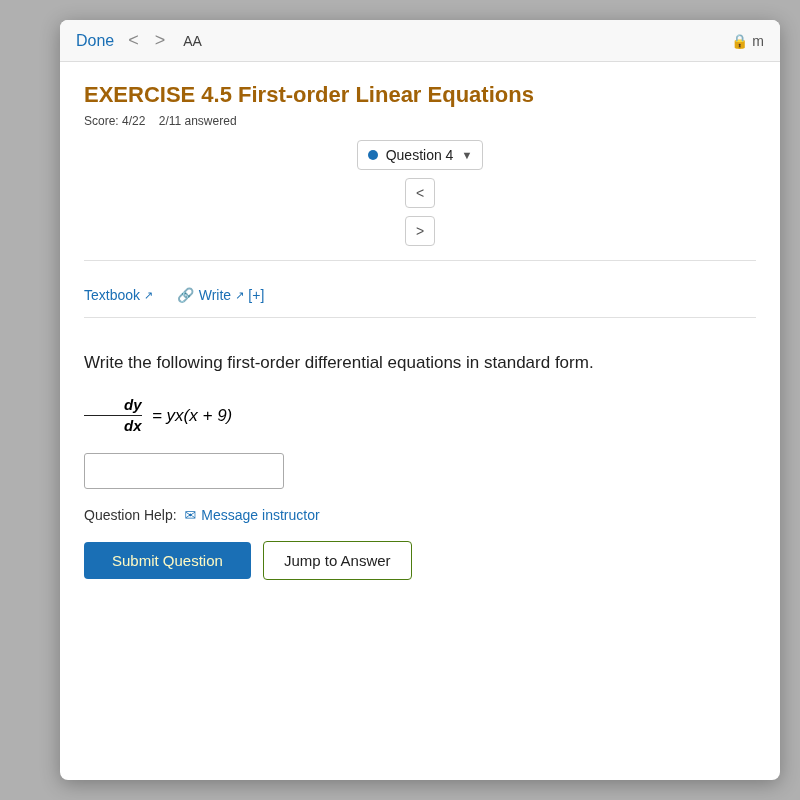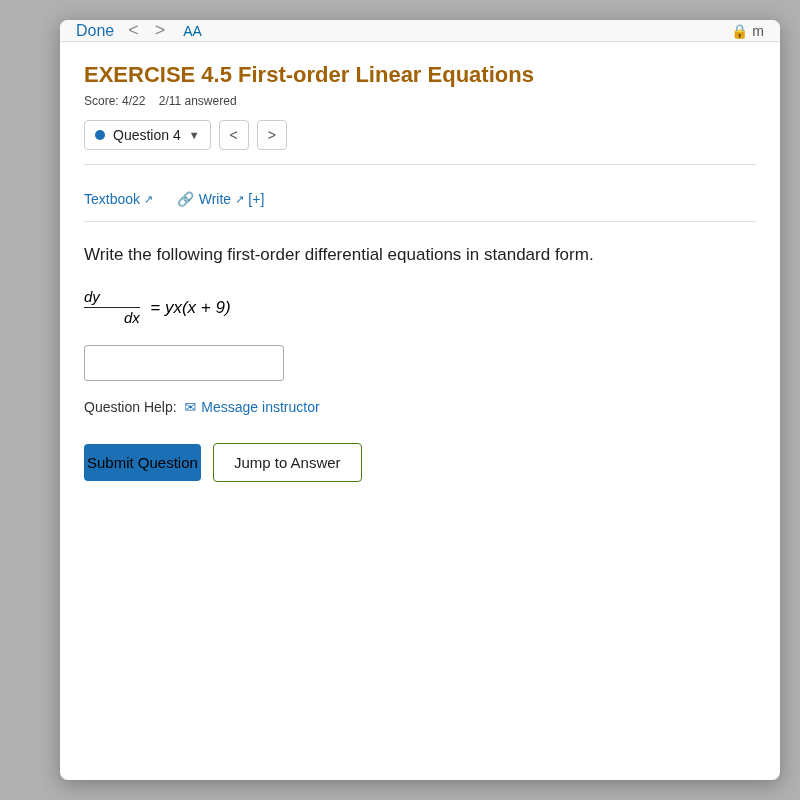--- a/index.html
+++ b/index.html
@@ -32,21 +32,21 @@
       background-color: #ffffff;
       border-radius: 8px;
       box-shadow: 0 4px 20px rgba(0,0,0,0.3);
       overflow: hidden;
     }
 
     
     .top-bar {
       display: flex;
       align-items: center;
-      padding: 0 16px;
+      padding: 10px 16px;
       background: #f8f8f8;
       border-bottom: 1px solid #ddd;
       gap: 12px;
     }
 
     .done-btn {
       color: #1a6fb5;
       font-size: 16px;
       font-weight: 400;
       cursor: pointer;
@@ -58,21 +58,21 @@
     .nav-arrow {
       color: #888;
       font-size: 18px;
       cursor: pointer;
       background: none;
       border: none;
       padding: 0 2px;
     }
 
     .aa-label {
-      color: #0369a1;
+      color: #404040;
       font-size: 14px;
       margin-left: 4px;
     }
 
     .lock-icon {
       margin-left: auto;
       color: #555;
       font-size: 14px;
     }
 
@@ -96,20 +96,21 @@
     }
 
     
     .question-selector-row {
       display: flex;
       align-items: center;
       gap: 8px;
       margin-bottom: 16px;
       padding-bottom: 14px;
       border-bottom: 1px solid #e0e0e0;
+      flex-direction: column;
     }
 
     .question-dropdown {
       display: flex;
       align-items: center;
       gap: 8px;
       border: 1px solid #ccc;
       border-radius: 4px;
       padding: 6px 10px;
       cursor: pointer;
@@ -145,21 +146,21 @@
       color: #555;
     }
 
     
     .resources-bar {
       display: flex;
       align-items: center;
       gap: 24px;
       padding: 10px 0 14px 0;
       border-bottom: 1px solid #e0e0e0;
-      margin-bottom: 20px;
+      margin-bottom: 32px;
     }
 
     .resource-link {
       color: #1a6fb5;
       font-size: 14px;
       font-weight: 500;
       cursor: pointer;
       display: flex;
       align-items: center;
       gap: 4px;
@@ -179,24 +180,25 @@
       line-height: 1.5;
     }
 
     .equation-block {
       margin-bottom: 18px;
     }
 
     .fraction {
       display: inline-flex;
       flex-direction: column;
-      align-items: flex-start;
+      align-items: flex-end;
       vertical-align: middle;
       margin-right: 6px;
       font-style: italic;
+      font-weight: bold;
     }
 
     .frac-num {
       font-size: 15px;
       line-height: 1.2;
     }
 
     .frac-line {
       width: 100%;
       height: 1px;
@@ -225,21 +227,21 @@
       padding: 4px 8px;
       font-size: 14px;
       outline: none;
       margin-bottom: 18px;
     }
 
     
     .question-help {
       font-size: 14px;
       color: #333;
-      margin-bottom: 28px;
+      margin-bottom: 18px;
       display: flex;
       align-items: flex-end;
       gap: 8px;
     }
 
     .msg-link {
       color: #1a6fb5;
       cursor: pointer;
       display: flex;
       align-items: center;
@@ -253,24 +255,24 @@
 
     
     .buttons-row {
       display: flex;
       align-items: center;
       gap: 12px;
     }
 
     .submit-btn {
       background-color: #1a6fb5;
-      color: #000000;
+      color: #fef9c3;
       border: none;
       border-radius: 4px;
-      padding: 10px 3px;
+      padding: 10px 28px;
       font-size: 15px;
       font-weight: 500;
       cursor: pointer;
     }
 
     .jump-btn {
       background-color: #ffffff;
       color: #222;
       border: 1px solid #4d7c0f;
       border-radius: 4px;

